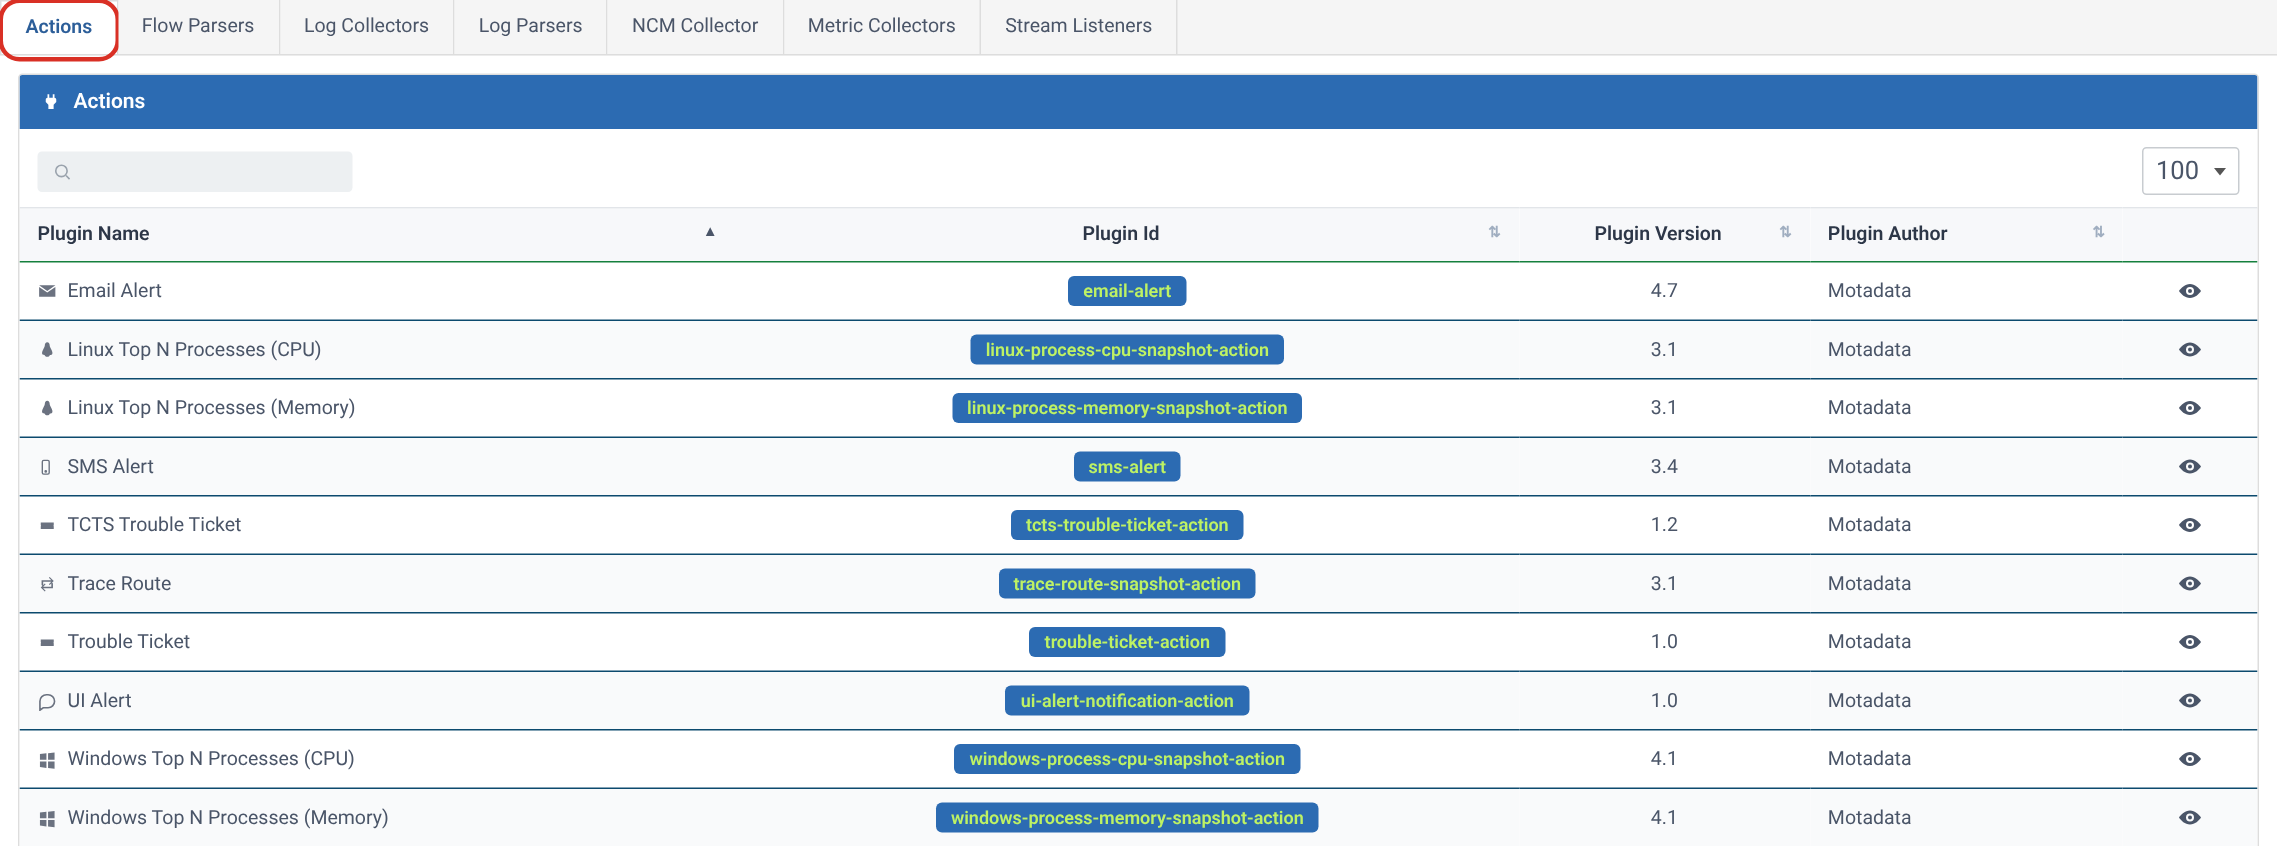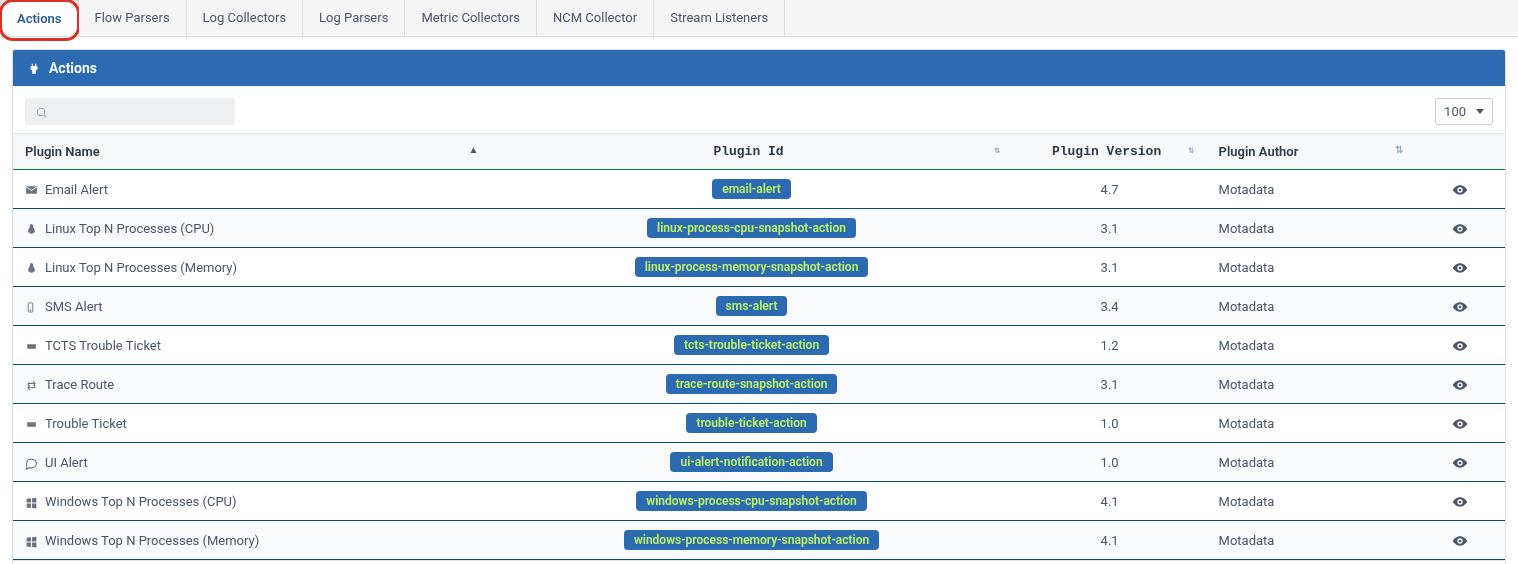--- a/index.html
+++ b/index.html
@@ -76,21 +76,21 @@
       border: none;
       outline: none;
       margin-left: 6px;
       font-size: 13px;
       width: 100%;
     }
     .page-size {
       border: 1px solid #c8ccd0;
       background: #fff;
       padding: 5px 8px;
-      font-size: 13px;
+      font-size: 17px;
       border-radius: 3px;
       display: flex;
       align-items: center;
       gap: 10px;
       cursor: pointer;
     }
     .page-size-caret {
       width: 0;
       height: 0;
       border-left: 4px solid transparent;
@@ -105,21 +105,21 @@
       background: #f7f8fa;
       color: #2d3748;
       font-weight: 600;
       text-align: left;
       padding: 10px 12px;
       border-top: 1px solid #e2e5e9;
       border-bottom: 1px solid #15803d;
       font-size: 13px;
       position: relative;
     }
-    thead th.center { text-align: center; font-family: Liberation Mono, monospace; }
+    thead th.center { text-align: center; }
     thead th .sort {
       float: right;
       font-size: 10px;
       color: #a0aec0;
     }
     thead th .sort.active { color: #4a5568; }
     tbody td {
       padding: 9px 12px;
       border-bottom: 1px solid #0c4a6e;
       color: #4a5568;
@@ -160,22 +160,22 @@
     svg { display: inline-block; vertical-align: middle; }
   </style>
 </head>
 <body>
 
 <div class="tabs" id="tabs-container">
     <div class="tab active">Actions<div class="tab-highlight"></div></div>
     <div class="tab">Flow Parsers</div>
     <div class="tab">Log Collectors</div>
     <div class="tab">Log Parsers</div>
+    <div class="tab">NCM Collector</div>
     <div class="tab">Metric Collectors</div>
-    <div class="tab">NCM Collector</div>
     <div class="tab">Stream Listeners</div>
   </div>
 
 <div class="panel">
   <div class="panel-header">
     <span>
       <svg width="14" height="14" viewBox="0 0 24 24" fill="currentColor">
           <path d="M16 7V3h-2v4h-4V3H8v4C7 7 6 8 6 9v3l3 3v5h6v-5l3-3V9c0-1-1-2-2-2z"></path>
         </svg>
     </span>

